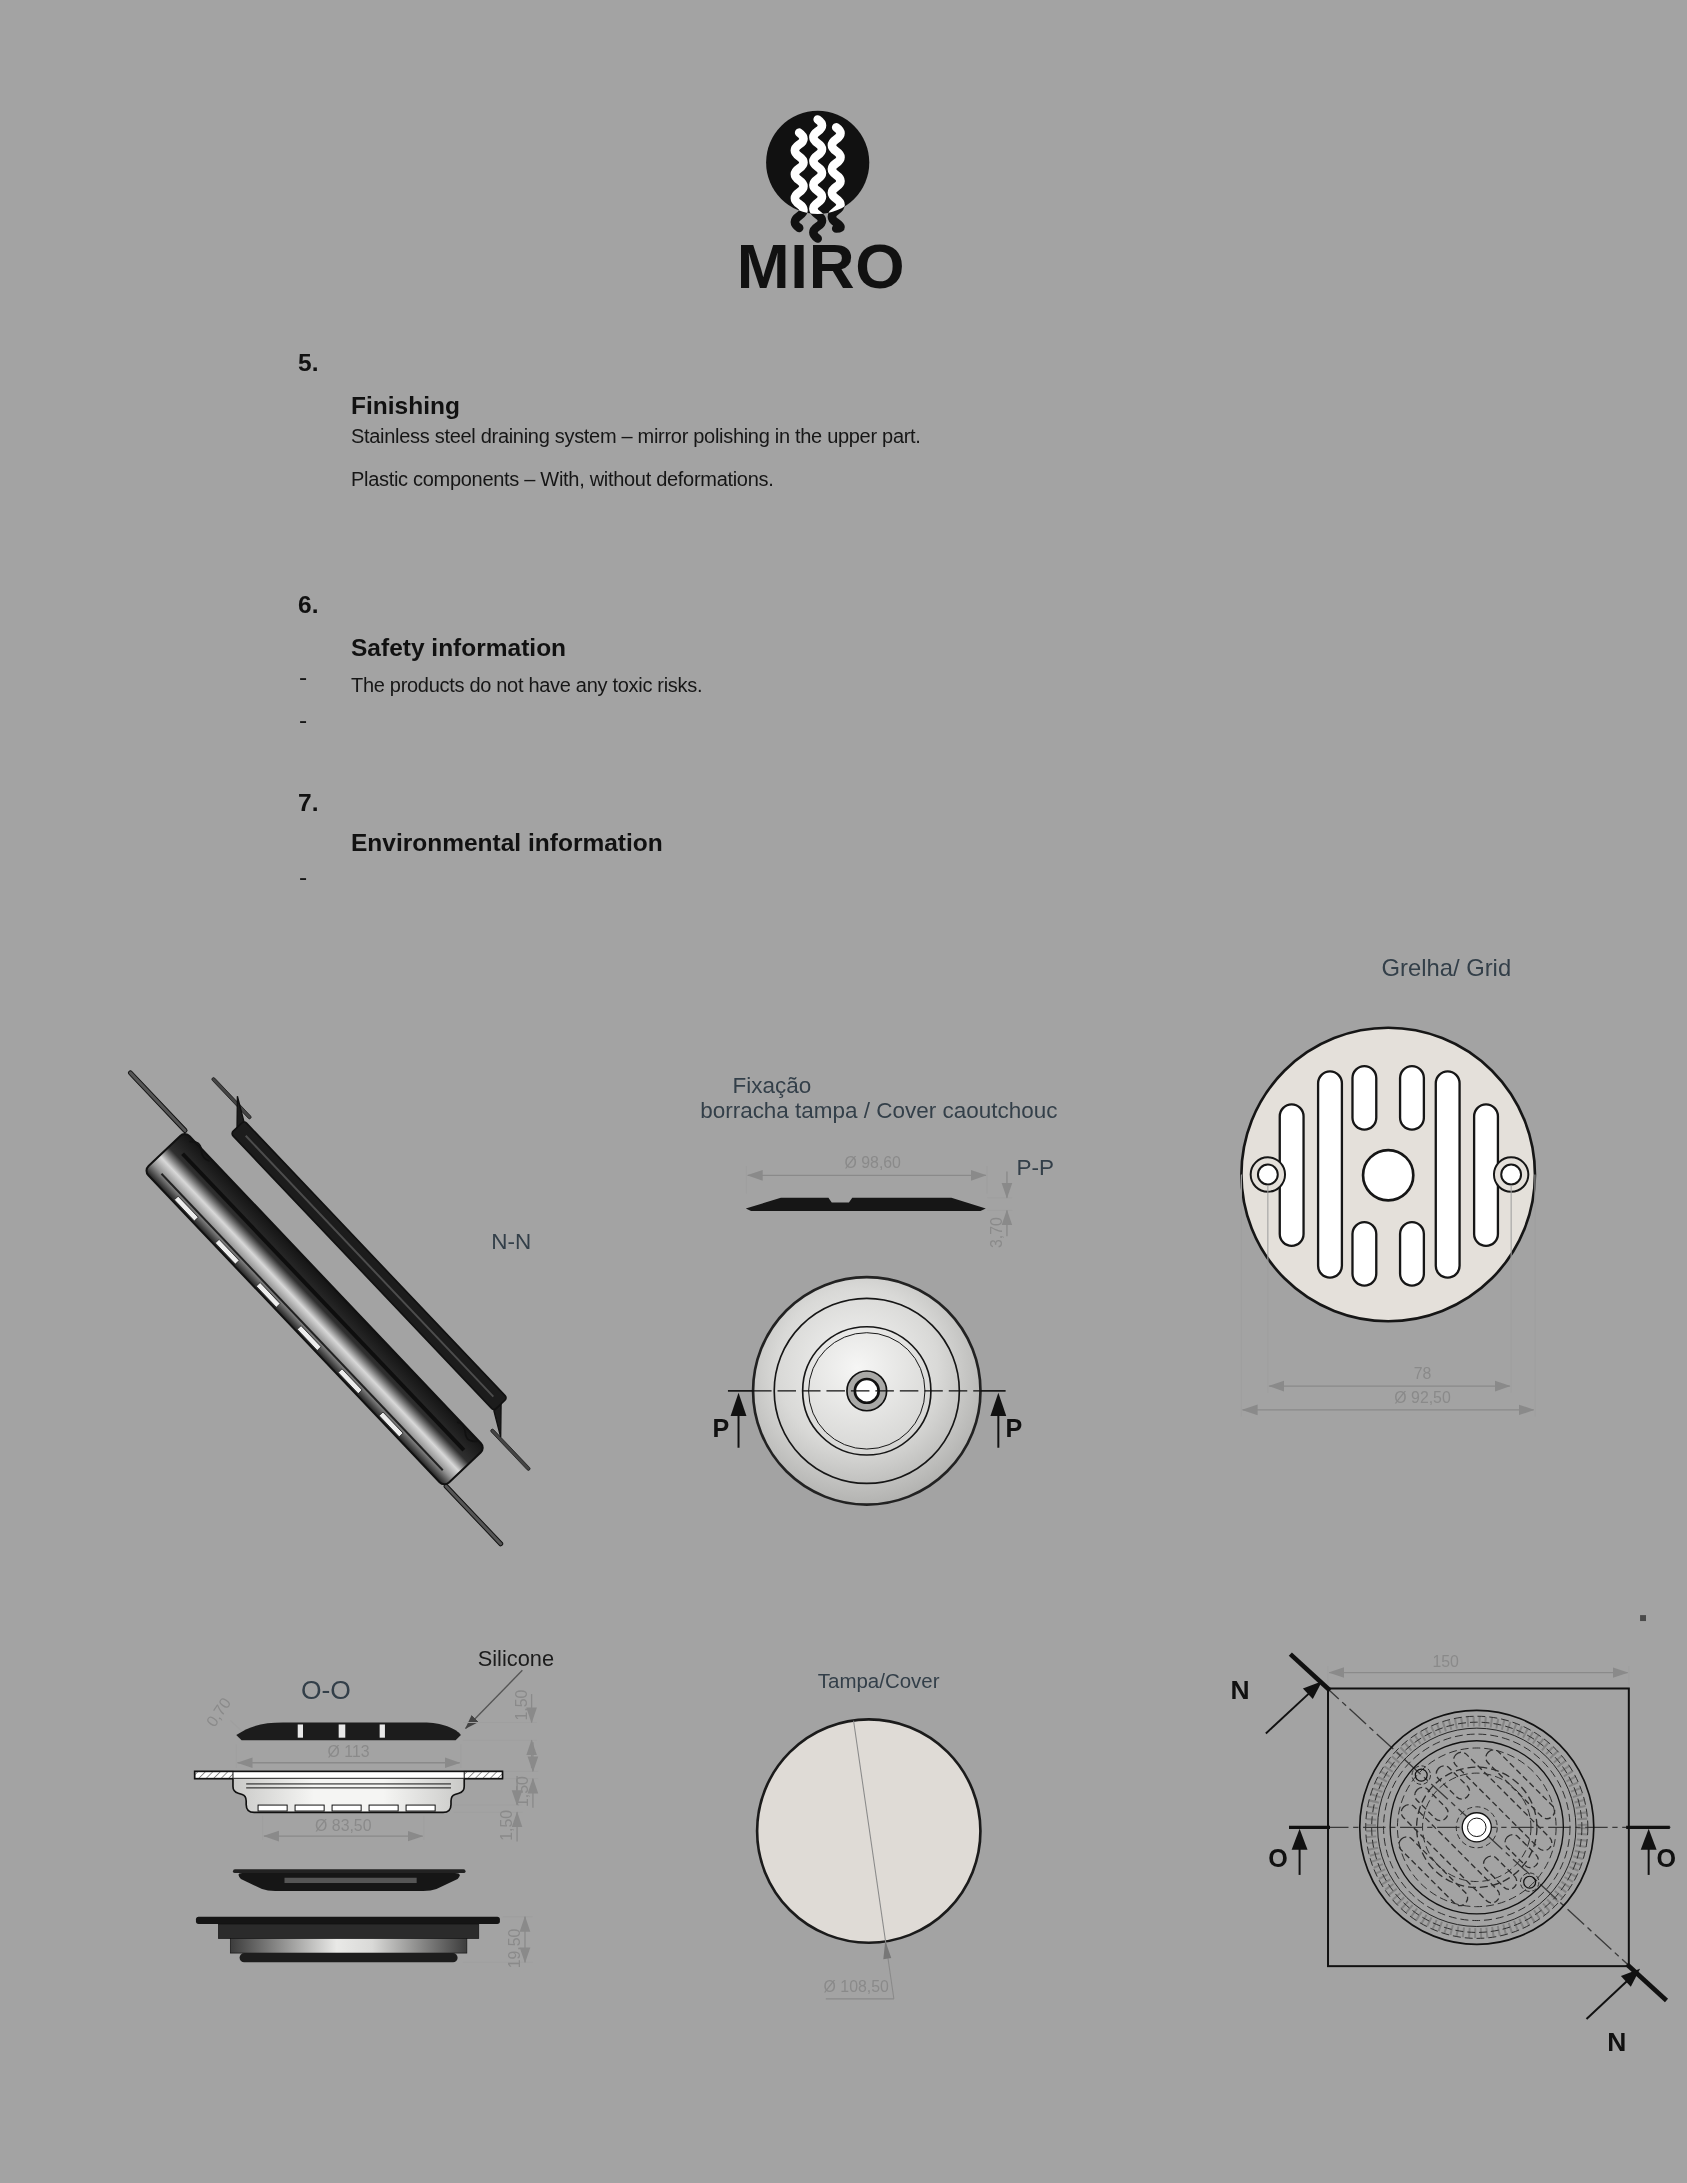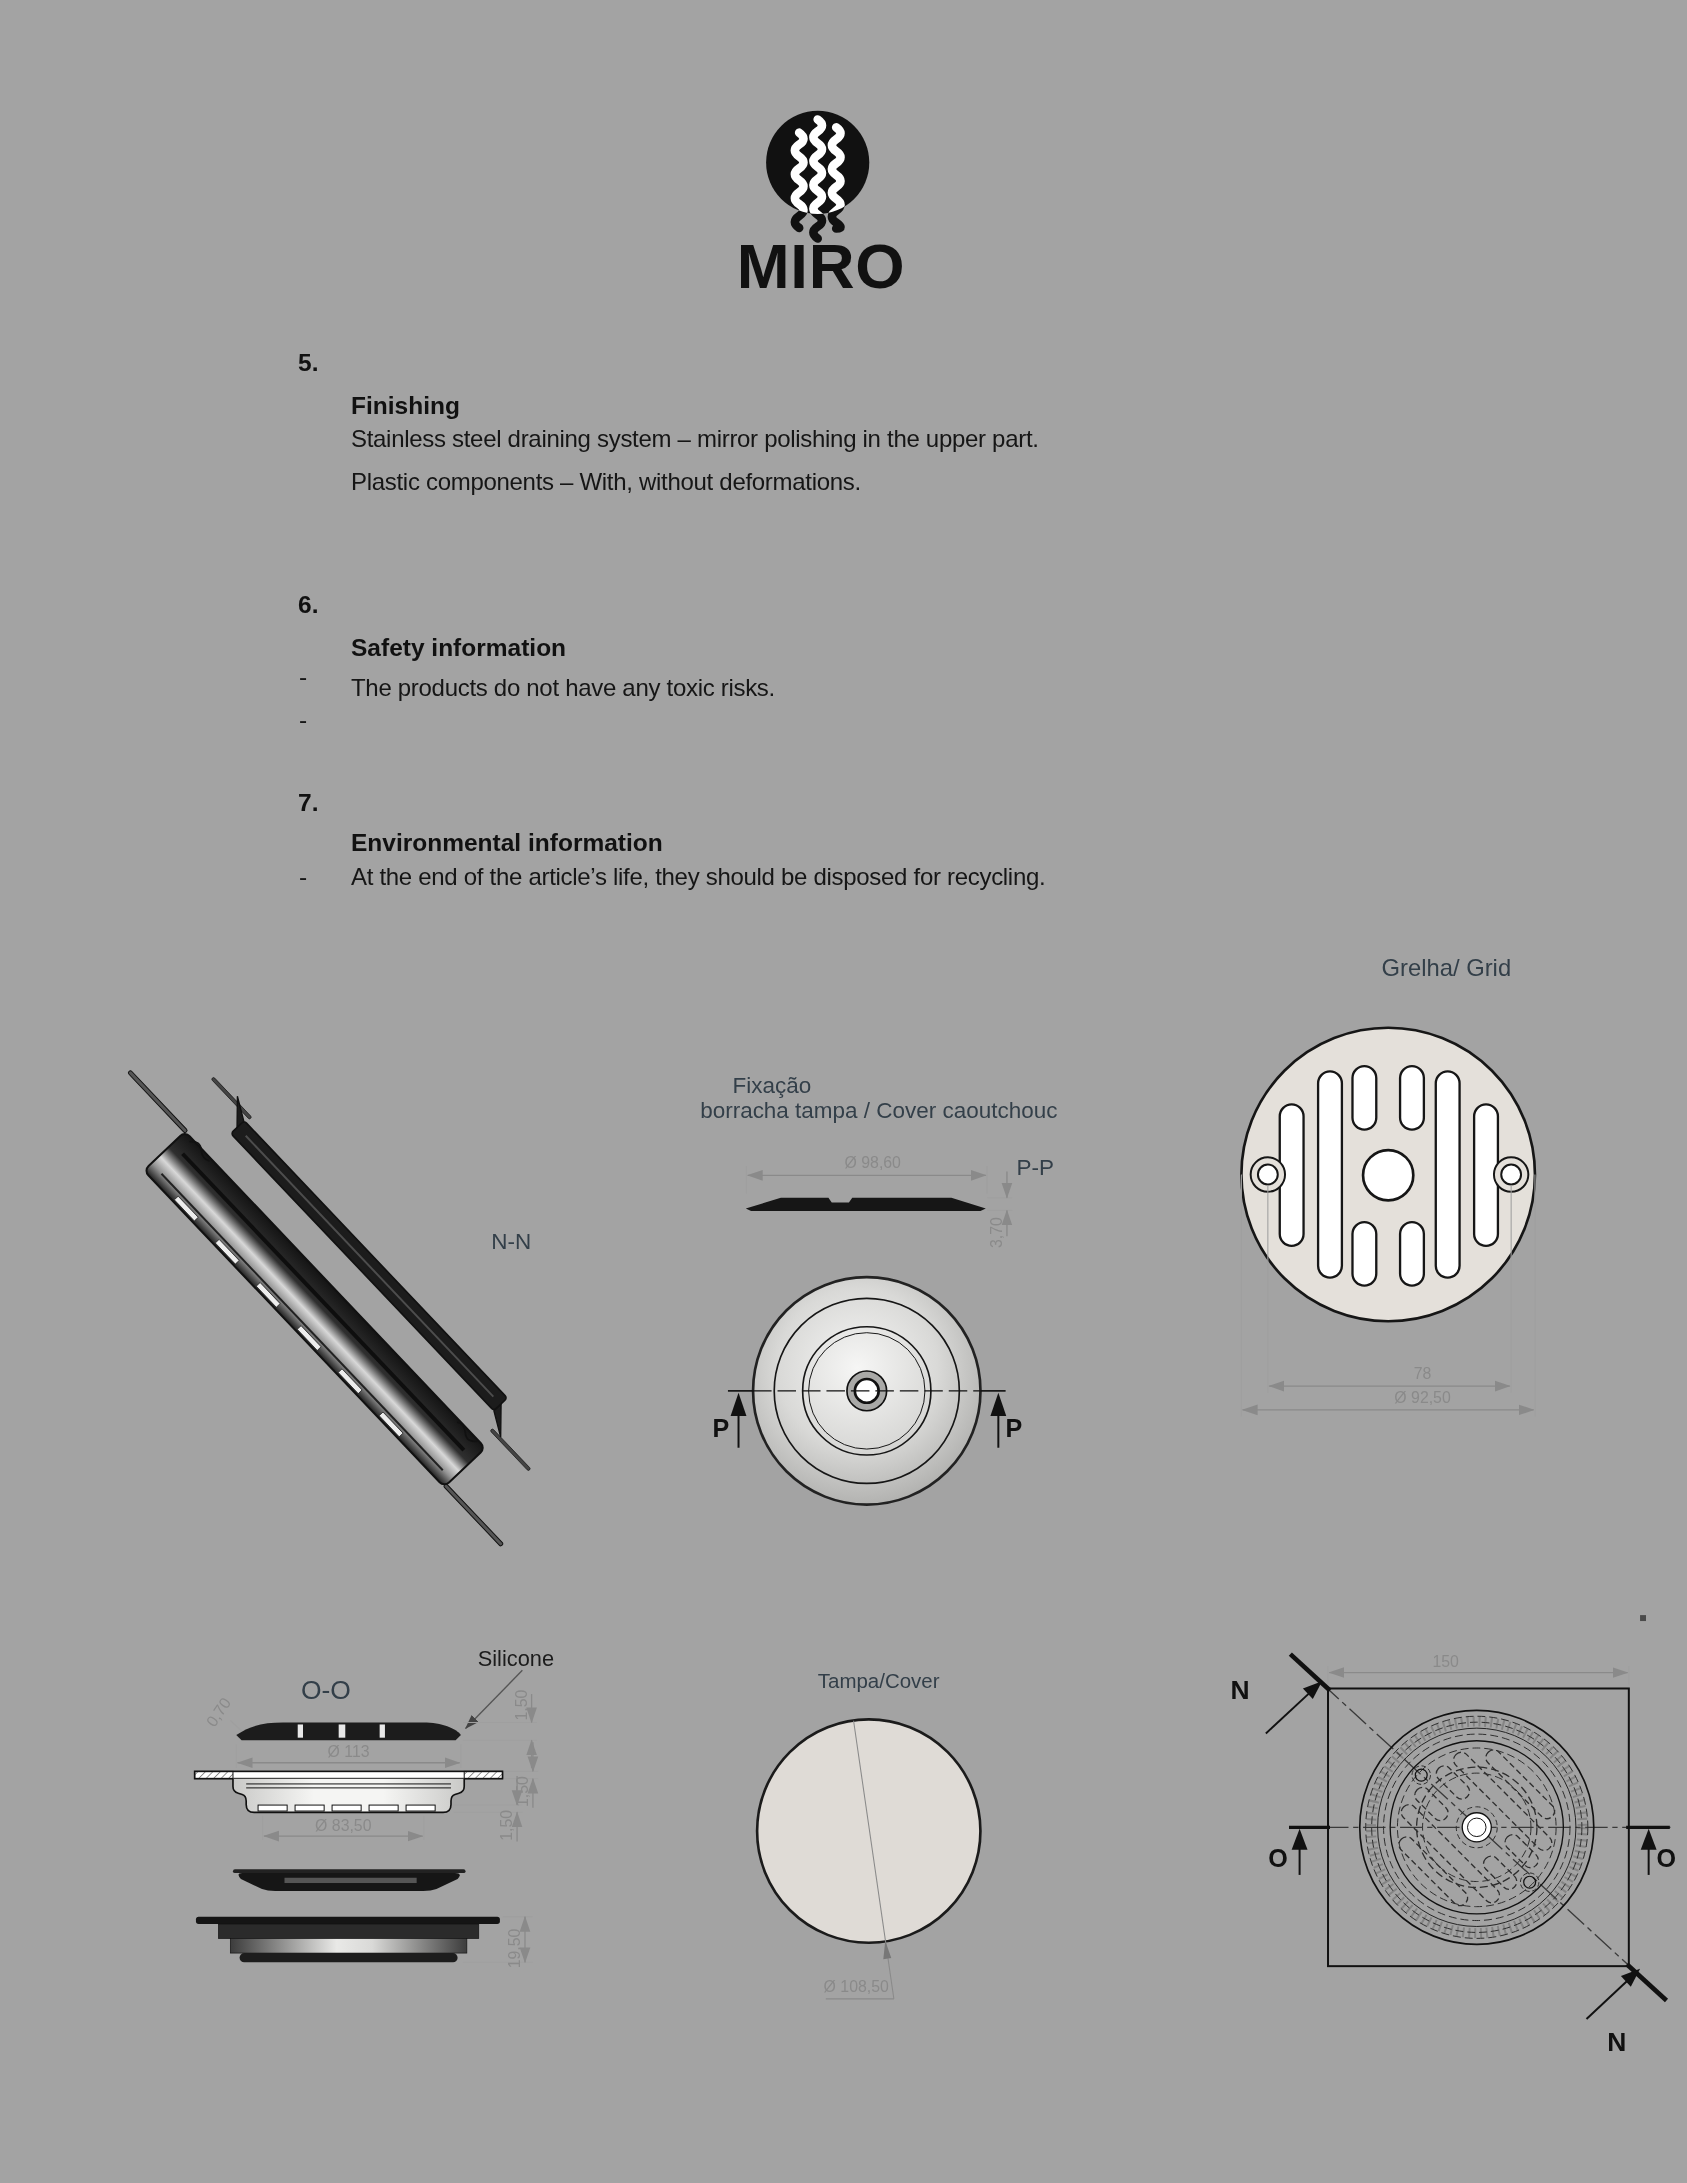--- a/index.html
+++ b/index.html
@@ -1,21 +1,21 @@
 <!DOCTYPE html>
 <html style="font-size:10.6px"><head>
 <meta charset="utf-8">
 <style>
   html,body{margin:0;padding:0;background:#fff;}
   .page{position:relative;width:1687px;height:2183px;background:#a3a3a3;overflow:hidden;
         font-family:"Liberation Sans",sans-serif;color:#1a1a1a;}
   .abs{position:absolute;}
   .num{font-size:24.5px;font-weight:bold;color:#111;}
   .ttl{font-size:24.5px;font-weight:bold;color:#111;margin-top:43px;}
-  .bodyline{font-size:24px;letter-spacing:-0.3px;color:#161616;white-space:nowrap;}
+  .bodyline{font-size:20px;letter-spacing:-0.3px;color:#161616;white-space:nowrap;}
   .dash{font-size:24.5px;color:#161616;}
   svg{position:absolute;overflow:visible;font-family:"Liberation Sans",sans-serif;}
   .ink{fill:#333f49;}
   .dimtxt{fill:#8a8a8a;font-size:24px;}
   .dimln{stroke:#8a8a8a;stroke-width:2;fill:none;}
   .extln{stroke:#9f9f9f;stroke-width:1.6;fill:none;}
   .dk{stroke:#161616;fill:none;}
 </style>
 </head>
 <body>
@@ -86,21 +86,20 @@
 
   <div class="abs num" style="left:298px;top:591px;">6.</div>
   <div class="abs ttl" style="left:351px;top:591px;text-align:right;">Safety information</div>
   <div class="abs dash" style="left:299px;top:663px;">-</div>
   <div class="abs bodyline" style="left:351px;top:663px;margin-top:11px;">The products do not have any toxic risks.</div>
   <div class="abs dash" style="left:299px;top:706px;">-</div>
 
   <div class="abs num" style="left:298px;top:789px;">7.</div>
   <div class="abs ttl" style="left:351px;top:786px;">Environmental information</div>
   <div class="abs dash" style="left:299px;top:863px;">-</div>
-  <div class="abs bodyline" style="left:351px;top:863px;">At the end of the article’s life, they should be disposed for recycling.</div>
 
   <svg class="abs" style="left:93px;top:1032px;" width="523" height="529" viewBox="140 1560 790 800">
     <text x="772" y="1888" text-anchor="middle" font-size="34" class="ink">N-N</text>
     <g transform="rotate(46.5 520 1950)">
 
       <rect x="150" y="1872" width="84" height="5" rx="2.5" fill="#444" stroke="#111" stroke-width="1"></rect>
       <rect x="826" y="1932" width="84" height="5" rx="2.5" fill="#444" stroke="#111" stroke-width="1"></rect>
       <polygon points="232,1886 196,1866 232,1901" fill="#1c1c1c" stroke="#111" stroke-width="2"></polygon>
       <polygon points="808,1912 844,1932 808,1897" fill="#1c1c1c" stroke="#111" stroke-width="2"></polygon>
       <rect x="230" y="1884" width="578" height="28" rx="5" fill="#1c1c1c" stroke="#111" stroke-width="2.5"></rect>

